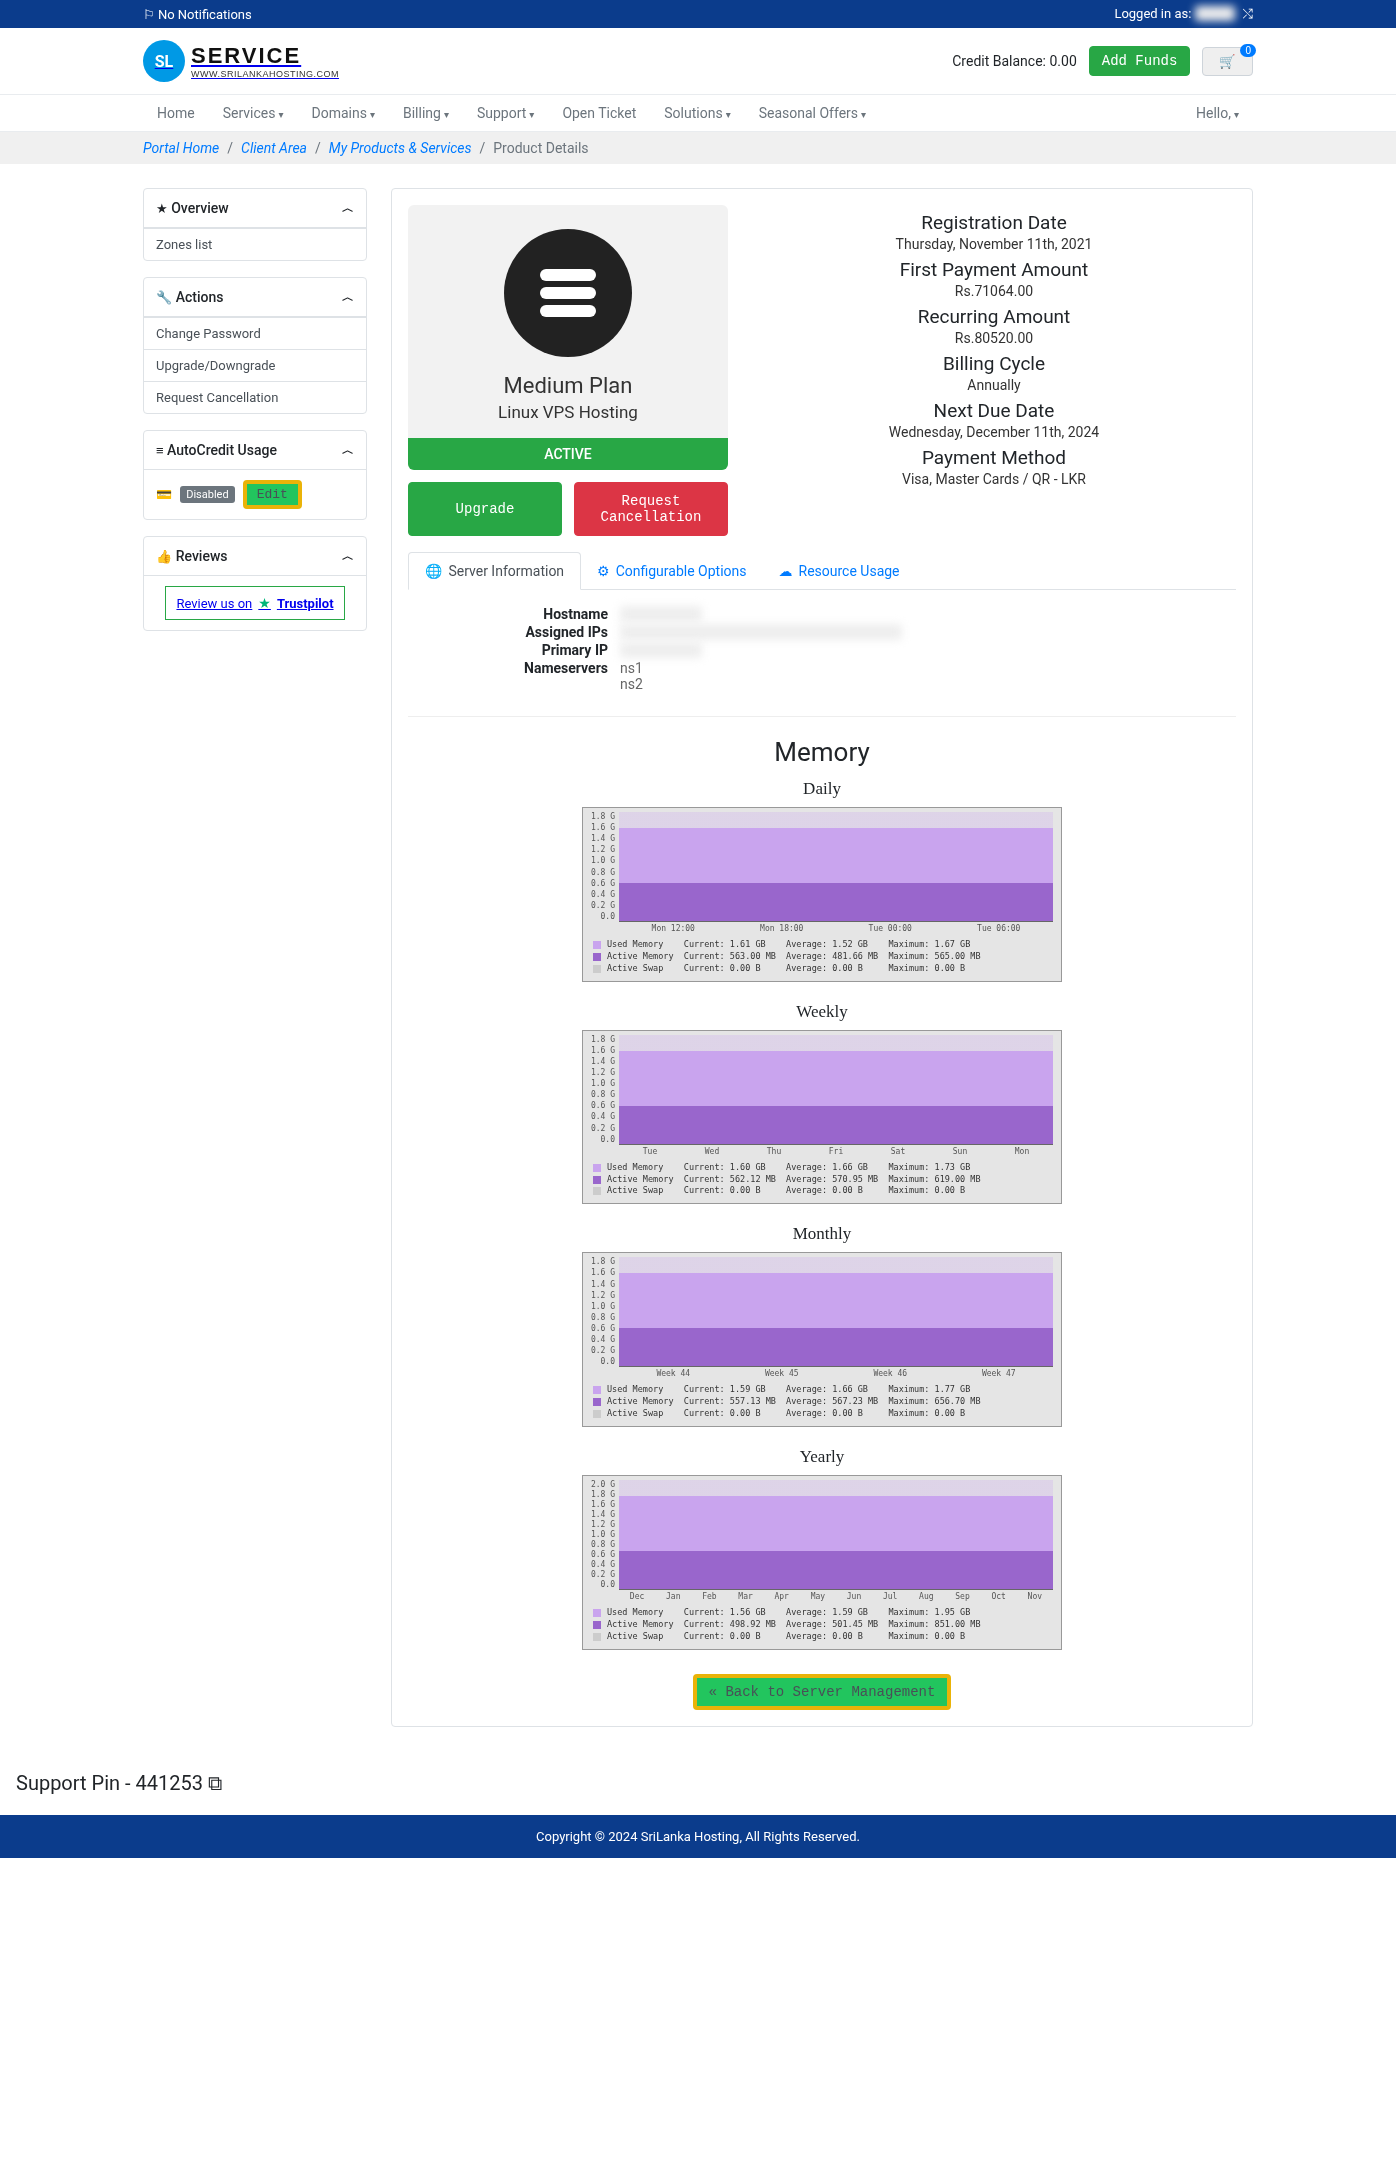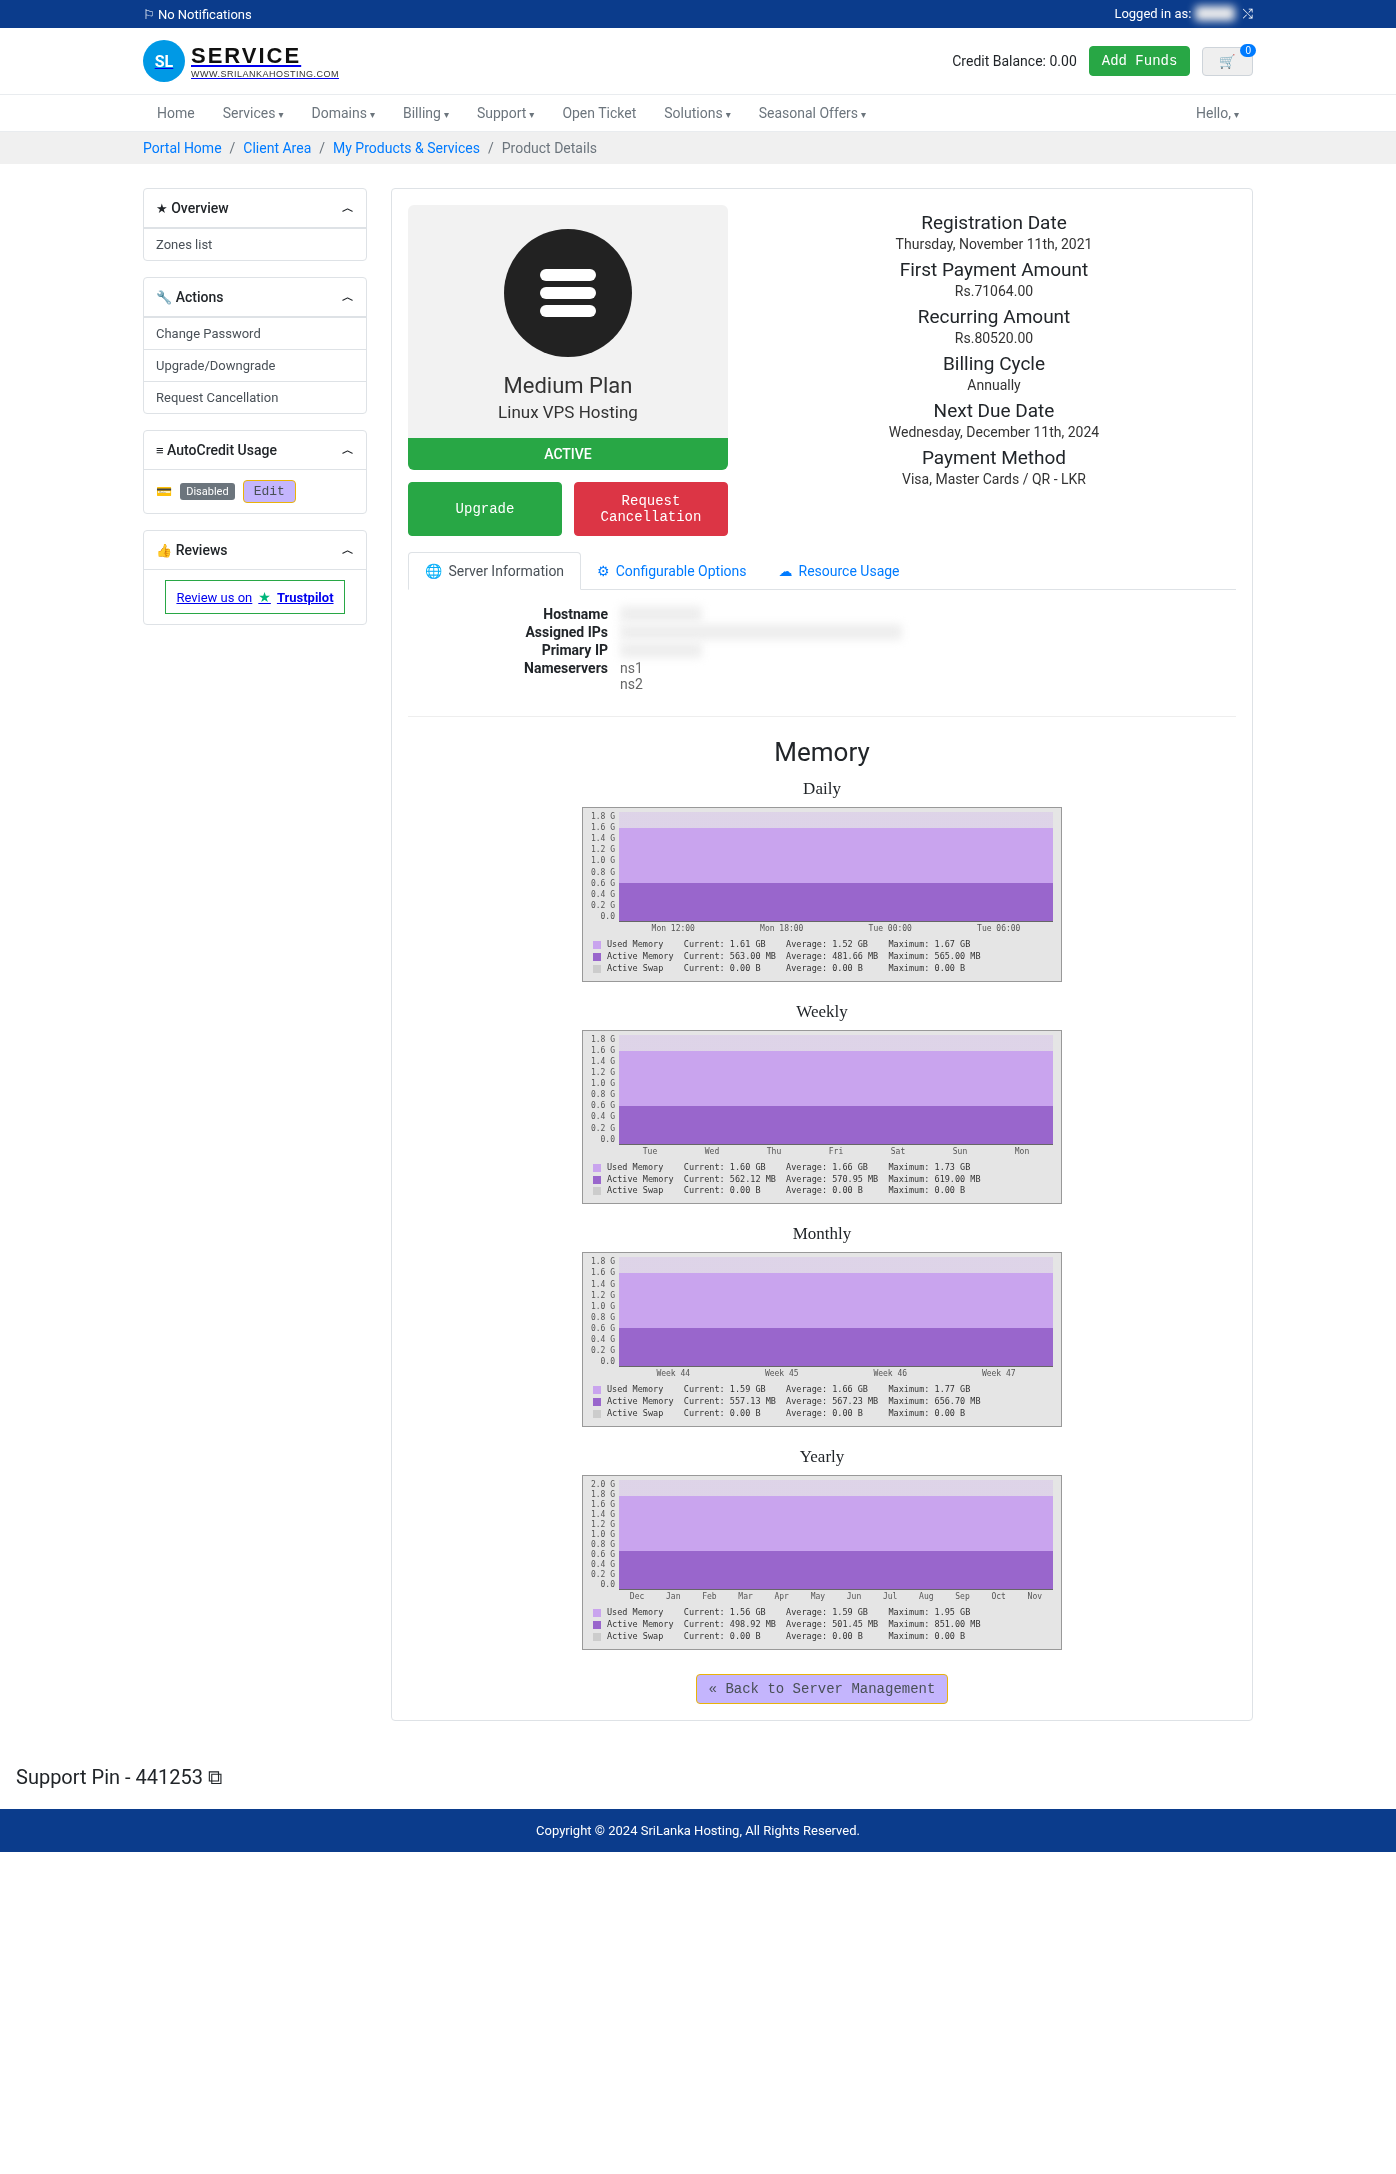--- a/index.html
+++ b/index.html
@@ -12,31 +12,31 @@
 .header .container { display: flex; justify-content: space-between; align-items: center; }
 .logo { display: flex; align-items: center; gap: 6px; }
 .logo-icon { width: 42px; height: 42px; border-radius: 50%; background: #0099e5; display: flex; align-items: center; justify-content: center; color: #fff; font-weight: bold; font-size: 16px; }
 .logo-text { font-family: Arial, sans-serif; }
 .logo-text .big { font-size: 22px; font-weight: 900; letter-spacing: 2px; color: #111; }
 .logo-text .small { font-size: 9px; color: #333; letter-spacing: 0.5px; }
 .header-right { display: flex; align-items: center; gap: 12px; }
 .btn { display: inline-block; padding: 6px 12px; border-radius: 4px; border: 1px solid transparent; cursor: pointer; font-size: 14px; text-decoration: none; background: #fff; font-family: Liberation Mono, monospace; }
 .btn-success { background: #28a745; color: #fff; border-color: #28a745; }
 .btn-danger { background: #dc3545; color: #fff; border-color: #dc3545; }
-.btn-outline { border: 1px solid #eab308; color: #495057; background: #c4b5fd; }
+.btn-outline { border: 4px solid #eab308; color: #495057; background: #22c55e; }
 .cart-btn { position: relative; border: 1px solid #ced4da; border-radius: 4px; padding: 6px 16px; color: #adb5bd; }
 .cart-badge { position: absolute; top: -4px; right: -4px; background: #007bff; color: #fff; font-size: 10px; border-radius: 8px; padding: 1px 5px; }
 .navbar { border-top: 1px solid #e9ecef; border-bottom: 1px solid #e9ecef; }
 .navbar .container { display: flex; justify-content: space-between; align-items: center; }
 .nav { display: flex; list-style: none; }
 .nav li { padding: 10px 14px; cursor: pointer; color: #6c757d; font-size: 14px; }
 .caret::after { content: "▾"; font-size: 10px; margin-left: 3px; color: #6c757d; }
 .breadcrumb-bar { background: #f0f0f0; padding: 8px 0; font-size: 14px; }
 .breadcrumb { display: flex; gap: 8px; align-items: center; }
-.breadcrumb a { color: #007bff; text-decoration: none; }
+.breadcrumb a { color: #007bff; text-decoration: none; font-style: italic; }
 .breadcrumb .sep { color: #6c757d; }
 .breadcrumb .active { color: #6c757d; }
 .main { padding: 24px 0; }
 .main .container { display: flex; gap: 24px; align-items: flex-start; }
 .sidebar { width: 224px; flex-shrink: 0; }
 .panel { border: 1px solid #dee2e6; border-radius: 4px; margin-bottom: 16px; background: #fff; }
 .panel-head { padding: 10px 12px; border-bottom: 1px solid #dee2e6; display: flex; justify-content: space-between; align-items: center; cursor: pointer; font-weight: 500; }
 .panel-body { padding: 10px 12px; }
 .panel .list-item { padding: 8px 12px; border-top: 1px solid #dee2e6; font-size: 13px; cursor: pointer; color: #495057; }
 .panel .list-item:first-of-type { border-top: none; }

